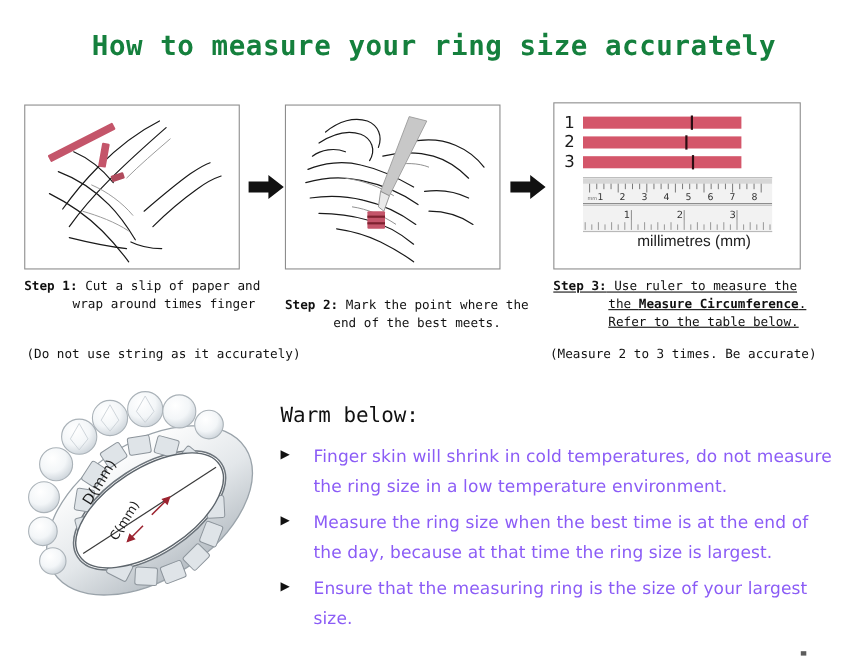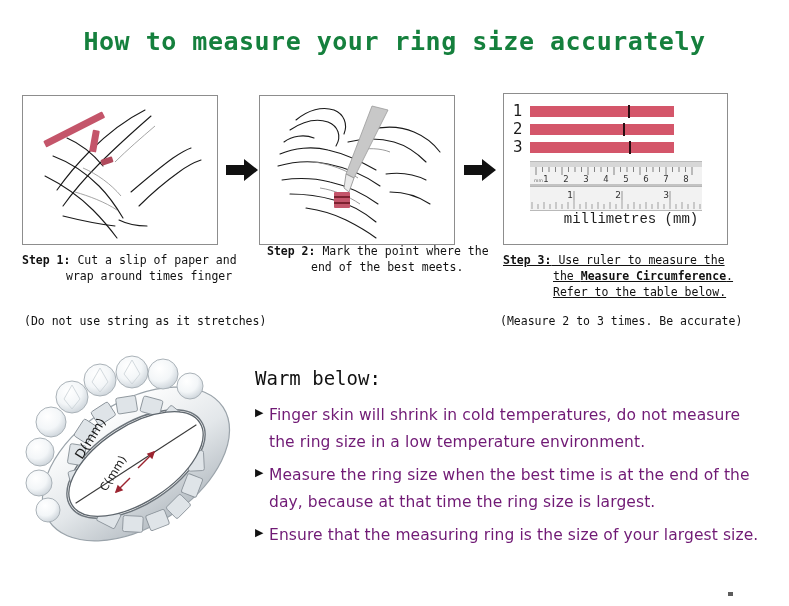--- a/index.html
+++ b/index.html
@@ -55,35 +55,35 @@
     position:absolute;top:-1px;height:13px;width:2px;background:#2a0d12;
   }
   .ruler{
     position:absolute;left:530px;top:161px;width:172px;height:48px;
     background:#f3f3f3;
     border-top:1px solid #b9b9b9;border-bottom:1px solid #b9b9b9;
   }
   .mm-label{
     position:absolute;left:503px;top:211px;width:256px;
     text-align:center;
-    font-family:Liberation Mono, monospace;
+    font-family:Liberation Sans, sans-serif;
     font-size:14px;color:#1d1d1d;
   }
 
   
   .caption{
     position:absolute;
     font-family:"DejaVu Sans Mono","Liberation Mono",monospace;
     font-size:11.5px;line-height:16px;color:#111;
   }
   .caption b{font-weight:700;}
   .cap-line2{display:block;padding-left:44px;}
   .cap3-line{display:block;padding-left:50px;}
   #cap1{left:22px; top:252px; width:230px;}
-  #cap2{left:259px;top:243px; width:230px;margin-left:8px;}
+  #cap2{left:259px;top:269px; width:230px;}
   #cap3{left:503px;top:252px; width:260px;text-decoration:underline;}
 
   .note{
     position:absolute;
     font-family:"DejaVu Sans Mono","Liberation Mono",monospace;
     font-size:11.5px;color:#111;
   }
   #note1{left:24px; top:314px;}
   #note3{left:500px;top:314px;}
 
@@ -102,22 +102,23 @@
   .tip{
     display:flex;align-items:flex-start;
     margin-bottom:6px;
   }
   .tip-bullet{
     flex:0 0 auto;width:14px;padding-top:5px;
     font-size:11px;line-height:1;color:#111;
   }
   .tip-text{
     font-family:"DejaVu Sans","Liberation Sans",sans-serif;
-    font-size:15.5px;line-height:27px;color:#701a75;
+    font-size:15.5px;line-height:27px;color:#8b5cf6;
     letter-spacing:.1px;
+    margin-left:16px;
   }
   .speck{
     position:absolute;left:728px;top:592px;width:5px;height:4px;background:#5c5c5c;
   }
 </style>
 </head>
 <body>
 
 <div class="page">
 
@@ -299,21 +300,21 @@
       </g>
     </svg>
   </div>
 
   <div class="mm-label">millimetres (mm)</div>
 
   <div class="caption" id="cap1">
     <b>Step 1:</b><span> Cut a slip of paper and</span>
     <span class="cap-line2">wrap around times finger</span>
   </div>
-  <div class="note" id="note1">(Do not use string as it stretches)</div>
+  <div class="note" id="note1">(Do not use string as it accurately)</div>
 
   <div class="caption" id="cap2">
     <b>Step 2:</b><span> Mark the point where the</span>
     <span class="cap-line2">end of the best meets.</span>
   </div>
 
   <div class="caption" id="cap3">
     <b>Step 3:</b><span> Use ruler to measure the</span>
     <span class="cap3-line"><span>the </span><b>Measure Circumference</b><span>.</span></span>
     <span class="cap3-line">Refer to the table below.</span>

